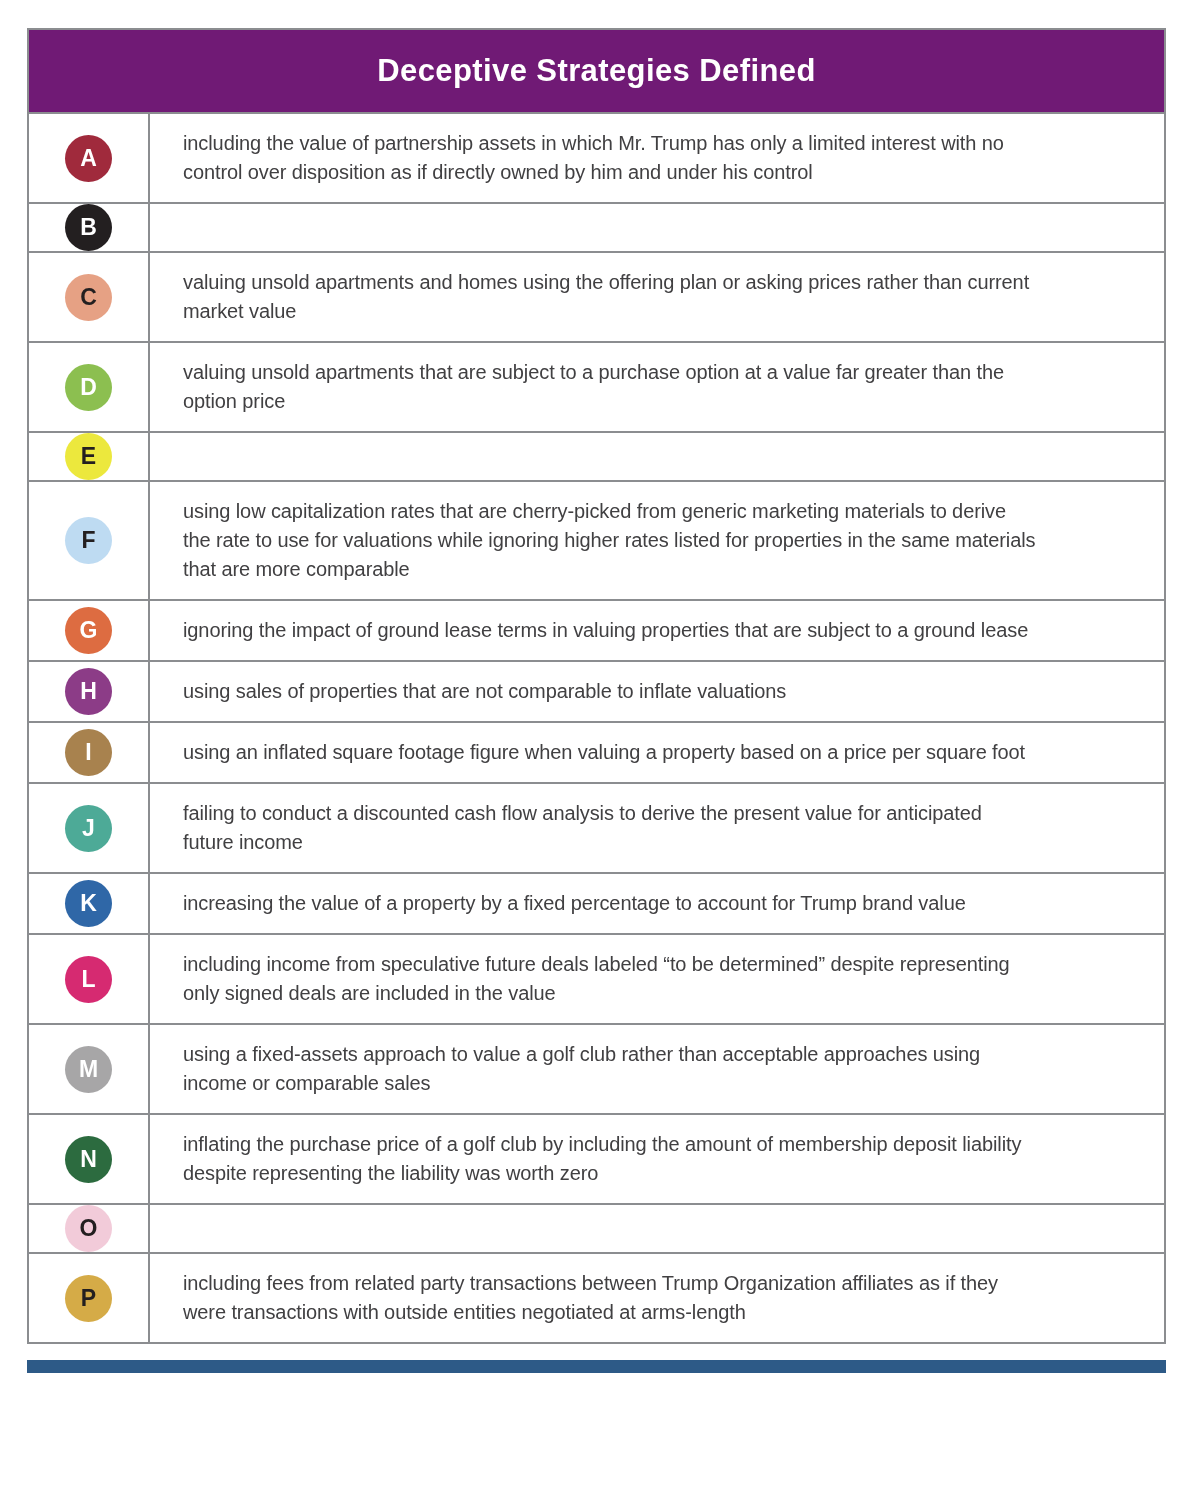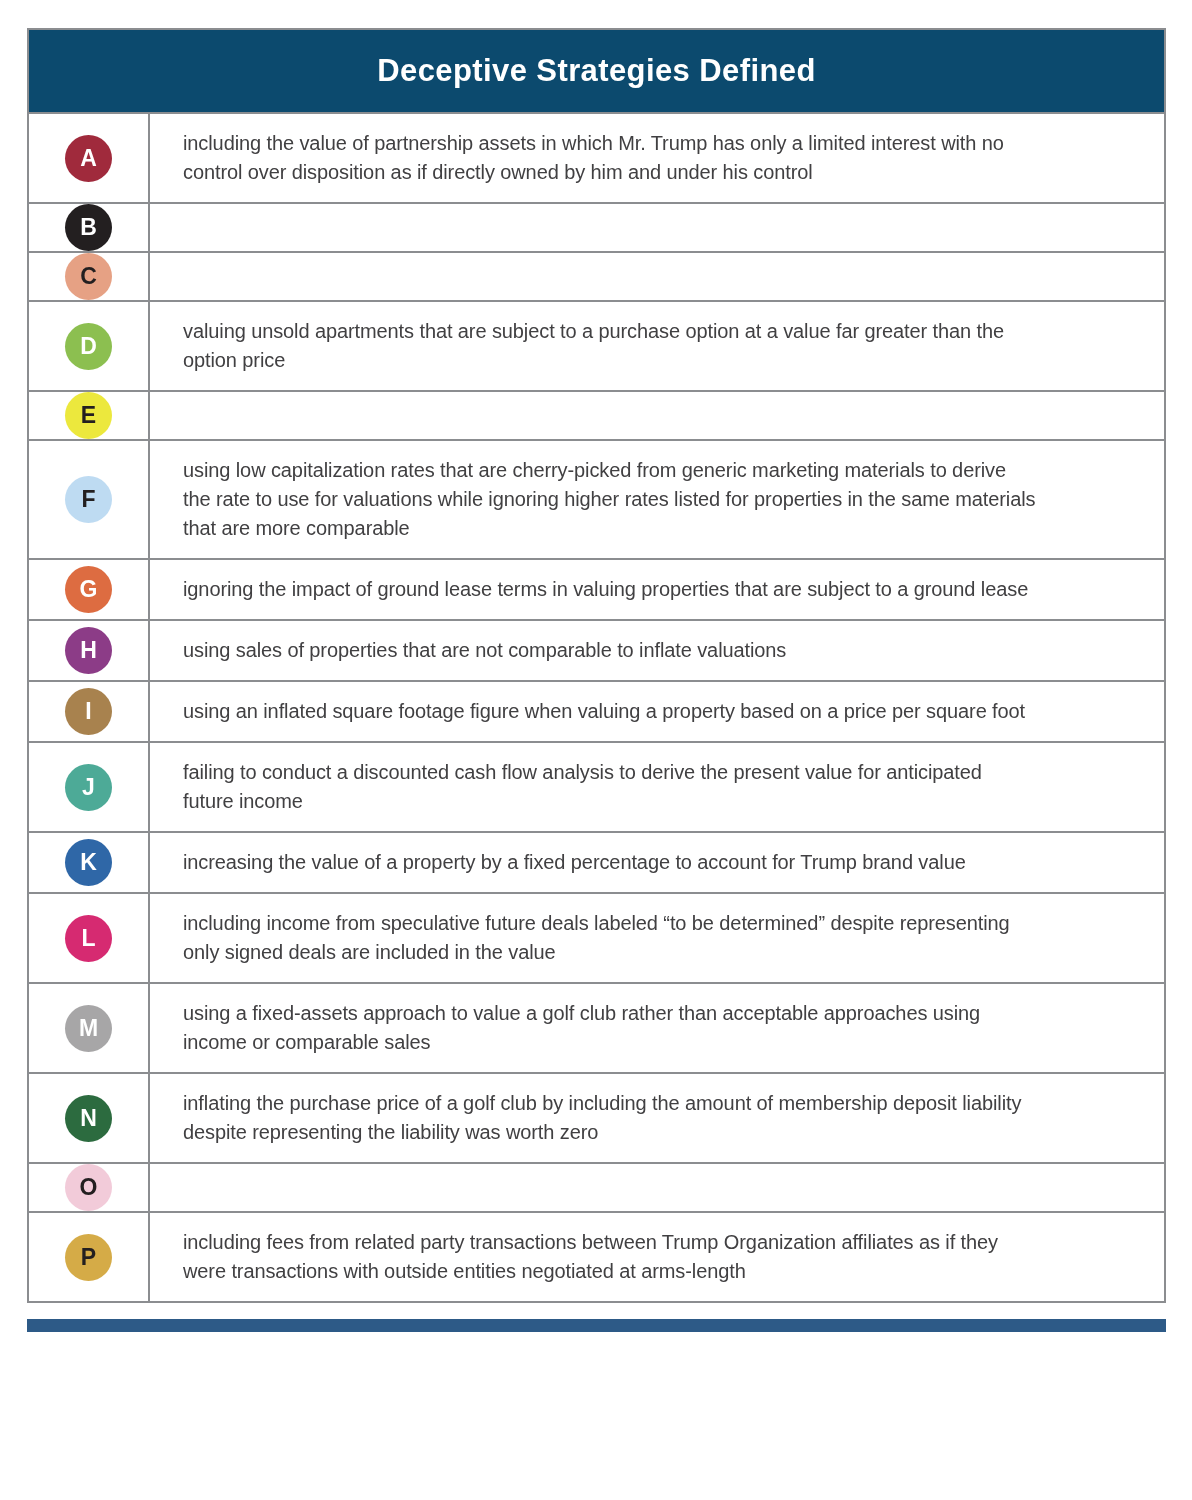--- a/index.html
+++ b/index.html
@@ -69,41 +69,45 @@
   .footer-bar {
     margin: 16px 26px 0 27px;
     height: 13px;
     background: #2d5a87;
   }
 </style>
 </head>
 <body>
 
 <div class="table">
-  <div class="header" style="background: #0c4a6e;">
+  <div class="header" style="background: #701a75;">
     <span class="title">Deceptive Strategies Defined</span>
   </div>
   <div>
       <div class="row">
         <div class="badge-cell">
           <span class="badge" style="background: rgb(160, 42, 60); color: rgb(255, 255, 255);">A</span>
         </div>
         <div class="text-cell">
           <p class="desc">including the value of partnership assets in which Mr. Trump has only a limited interest with no
 control over disposition as if directly owned by him and under his control</p>
         </div>
       </div>
       <div class="row">
         <div class="badge-cell">
           <span class="badge" style="background: rgb(35, 31, 32); color: rgb(255, 255, 255);">B</span>
         </div>
       </div>
       <div class="row">
         <div class="badge-cell">
           <span class="badge" style="background: rgb(230, 161, 132); color: rgb(35, 31, 32);">C</span>
+        </div>
+        <div class="text-cell">
+          <p class="desc">valuing unsold apartments and homes using the offering plan or asking prices rather than current
+market value</p>
         </div>
       </div>
       <div class="row">
         <div class="badge-cell">
           <span class="badge" style="background: rgb(140, 191, 80); color: rgb(255, 255, 255);">D</span>
         </div>
         <div class="text-cell">
           <p class="desc">valuing unsold apartments that are subject to a purchase option at a value far greater than the
 option price</p>
         </div>

